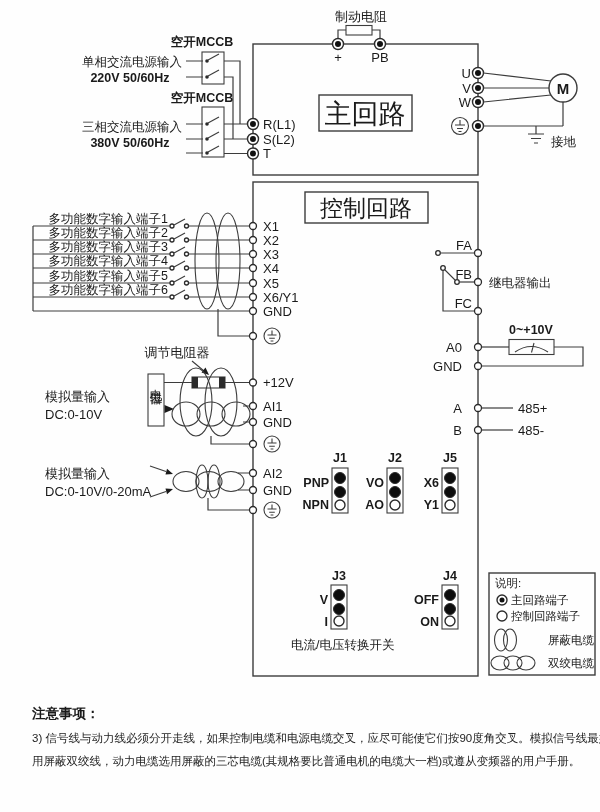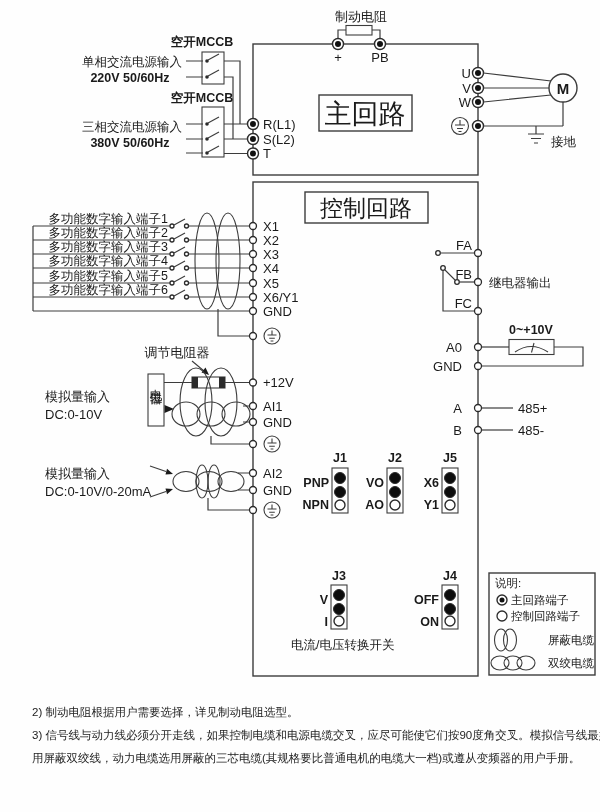--- a/index.html
+++ b/index.html
@@ -364,17 +364,17 @@
     <ellipse cx="510" cy="640" rx="6.5" ry="11" class="thin"></ellipse>
     <text x="548" y="644" class="f11">屏蔽电缆</text>
     <ellipse cx="500" cy="663" rx="9" ry="7" class="thin"></ellipse>
     <ellipse cx="513" cy="663" rx="9" ry="7" class="thin"></ellipse>
     <ellipse cx="526" cy="663" rx="9" ry="7" class="thin"></ellipse>
     <text x="548" y="667" class="f11">双绞电缆</text>
   </g>
 </svg>
 
 <div class="notes">
-  <div class="note-line">2) 制动电阻根据用户需要选择，详见制动电阻选型。</div>
+  <div class="notes-title">注意事项：</div>
   <div class="note-line">3) 信号线与动力线必须分开走线，如果控制电缆和电源电缆交叉，应尽可能使它们按90度角交叉。模拟信号线最好选</div>
   <div class="note-line">用屏蔽双绞线，动力电缆选用屏蔽的三芯电缆(其规格要比普通电机的电缆大一档)或遵从变频器的用户手册。</div>
 </div>
 </div>
 
 </body></html>

